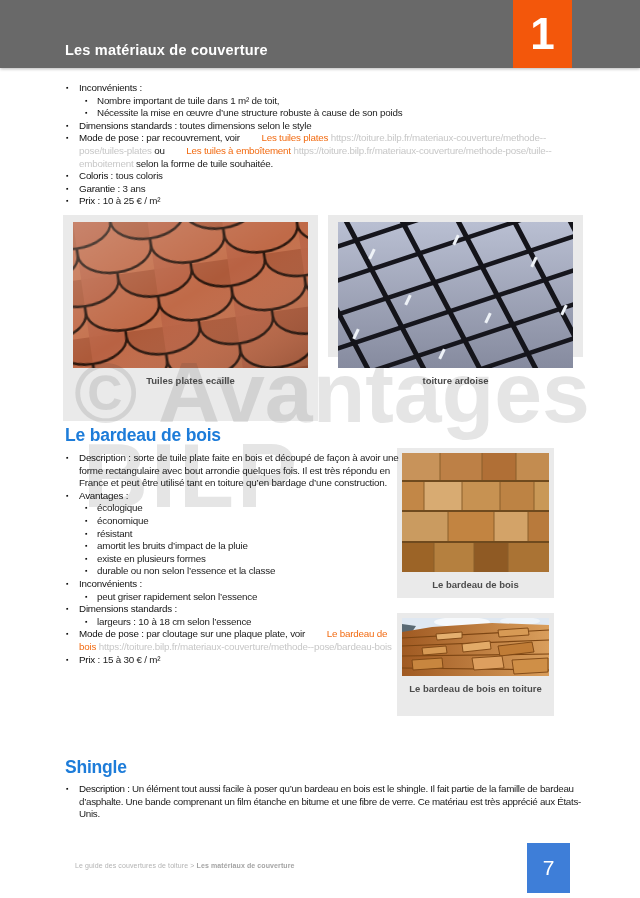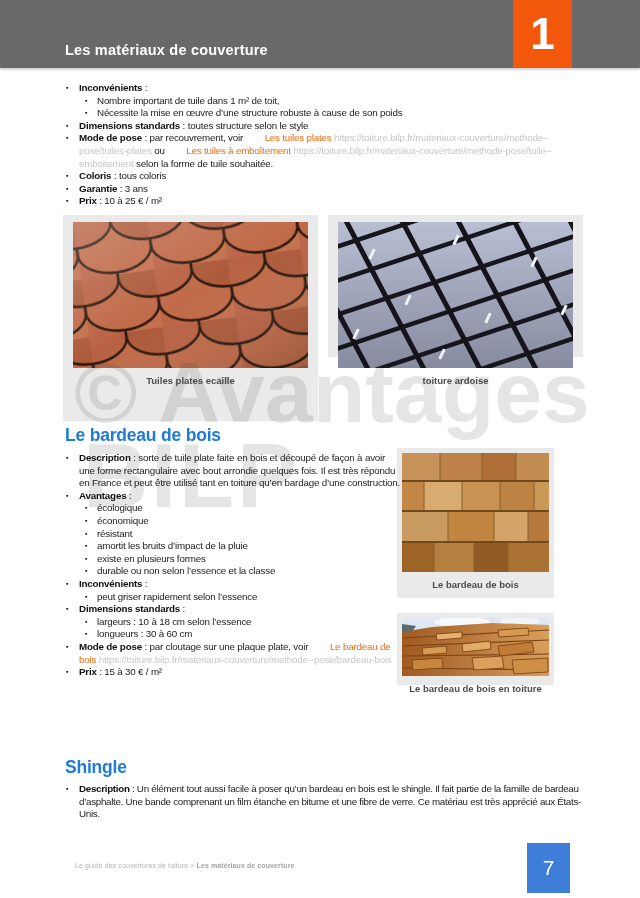--- a/index.html
+++ b/index.html
@@ -21,39 +21,39 @@
   
   .list{position:absolute;z-index:10;font-size:9.8px;line-height:12.6px;color:#1c1c1c;letter-spacing:-0.2px;}
   #list1{left:65px;top:82px;width:514px;}
   #list2{left:65px;top:452px;width:336px;}
   #list3{left:65px;top:783px;width:526px;letter-spacing:-0.3px;}
   .li{display:flex;}
   .blt{flex:none;width:13px;font-size:7px;line-height:12.6px;padding-left:1px;color:#111;}
   .lvl2{margin-left:19px;}
   .lvl2 .blt{width:12px;}
   .litx{flex:1;min-width:0;}
-  .s-b{font-weight:bold;color:#111;}
+  .s-b{font-weight:normal;color:#111;}
   .s-l{color:#f26b12;margin-left:19px;}
   .s-u{color:#c7c7c7;}
   
   .sec-h{position:absolute;z-index:10;font-size:17.5px;font-weight:bold;color:#1d7cd9;letter-spacing:-0.2px;}
   #h-bardeau{left:65px;top:425px;}
   #h-shingle{left:65px;top:757px;}
   
   .card{position:absolute;background:#eaeaea;z-index:1;}
   .card .ph{overflow:hidden;}
   .card .cap{text-align:center;font-weight:bold;color:#4c4c4c;font-size:9.5px;}
   #cardA{left:63px;top:215px;width:255px;height:206px;}
   #cardA .ph,#cardB .ph{margin:7px 10px 0;height:146px;}
   #cardA .cap,#cardB .cap{line-height:25px;}
   #cardB{left:328px;top:215px;width:255px;height:142px;}
   #cardC{left:397px;top:448px;width:157px;height:150px;}
   #cardC .ph{margin:5px 5px 0;height:119px;}
   #cardC .cap{line-height:25px;}
-  #cardD{left:397px;top:613px;width:157px;height:72px;}
+  #cardD{left:397px;top:613px;width:157px;height:103px;}
   #cardD .ph{margin:5px 5px 0;height:58px;}
   #cardD .cap{line-height:13px;padding-top:6px;}
   .card svg{display:block;width:100%;height:100%;}
   
   .footer-crumb{position:absolute;left:75px;top:862px;font-size:7px;color:#b3b3b3;z-index:10;letter-spacing:.1px;}
   .footer-crumb b{color:#a4a4a4;}
   .pagebox{position:absolute;left:527px;top:843px;width:43px;height:50px;background:#3e7ed8;color:#fff;z-index:10;
            display:flex;align-items:center;justify-content:center;font-size:21px;}
 </style>
 </head>
@@ -77,21 +77,21 @@
     <div class="li lvl2">
       <span class="blt">▪</span>
       <span class="litx"><span class="s-n">Nombre important de tuile dans 1 m² de toit,</span></span>
     </div>
     <div class="li lvl2">
       <span class="blt">▪</span>
       <span class="litx"><span class="s-n">Nécessite la mise en œuvre d’une structure robuste à cause de son poids</span></span>
     </div>
     <div class="li lvl1">
       <span class="blt">▪</span>
-      <span class="litx"><span class="s-b">Dimensions standards</span><span class="s-n"> : toutes structure selon le style</span></span>
+      <span class="litx"><span class="s-b">Dimensions standards</span><span class="s-n"> : toutes dimensions selon le style</span></span>
     </div>
     <div class="li lvl1">
       <span class="blt">▪</span>
       <span class="litx"><span class="s-b">Mode de pose</span><span class="s-n"> : par recouvrement, voir </span><span class="s-l">Les tuiles plates</span><span class="s-n"> </span><span class="s-u">https://toiture.bilp.fr/materiaux-couverture/methode--pose/tuiles-plates</span><span class="s-n"> ou </span><span class="s-l">Les tuiles à emboîtement</span><span class="s-n"> </span><span class="s-u">https://toiture.bilp.fr/materiaux-couverture/methode-pose/tuile--emboitement</span><span class="s-n"> selon la forme de tuile souhaitée.</span></span>
     </div>
     <div class="li lvl1">
       <span class="blt">▪</span>
       <span class="litx"><span class="s-b">Coloris</span><span class="s-n"> : tous coloris</span></span>
     </div>
     <div class="li lvl1">
@@ -217,24 +217,20 @@
       <span class="litx"><span class="s-n">peut griser rapidement selon l’essence</span></span>
     </div>
     <div class="li lvl1">
       <span class="blt">▪</span>
       <span class="litx"><span class="s-b">Dimensions standards</span><span class="s-n"> :</span></span>
     </div>
     <div class="li lvl2">
       <span class="blt">▪</span>
       <span class="litx"><span class="s-n">largeurs : 10 à 18 cm selon l’essence</span></span>
     </div>
-    <div class="li lvl2">
-      <span class="blt">▪</span>
-      <span class="litx"><span class="s-n">longueurs : 30 à 60 cm</span></span>
-    </div>
     <div class="li lvl1">
       <span class="blt">▪</span>
       <span class="litx"><span class="s-b">Mode de pose</span><span class="s-n"> : par cloutage sur une plaque plate, voir </span><span class="s-l">Le bardeau de bois</span><span class="s-n"> </span><span class="s-u">https://toiture.bilp.fr/materiaux-couverture/methode--pose/bardeau-bois</span></span>
     </div>
     <div class="li lvl1">
       <span class="blt">▪</span>
       <span class="litx"><span class="s-b">Prix</span><span class="s-n"> : 15 à 30 € / m²</span></span>
     </div>
   </div>
 

